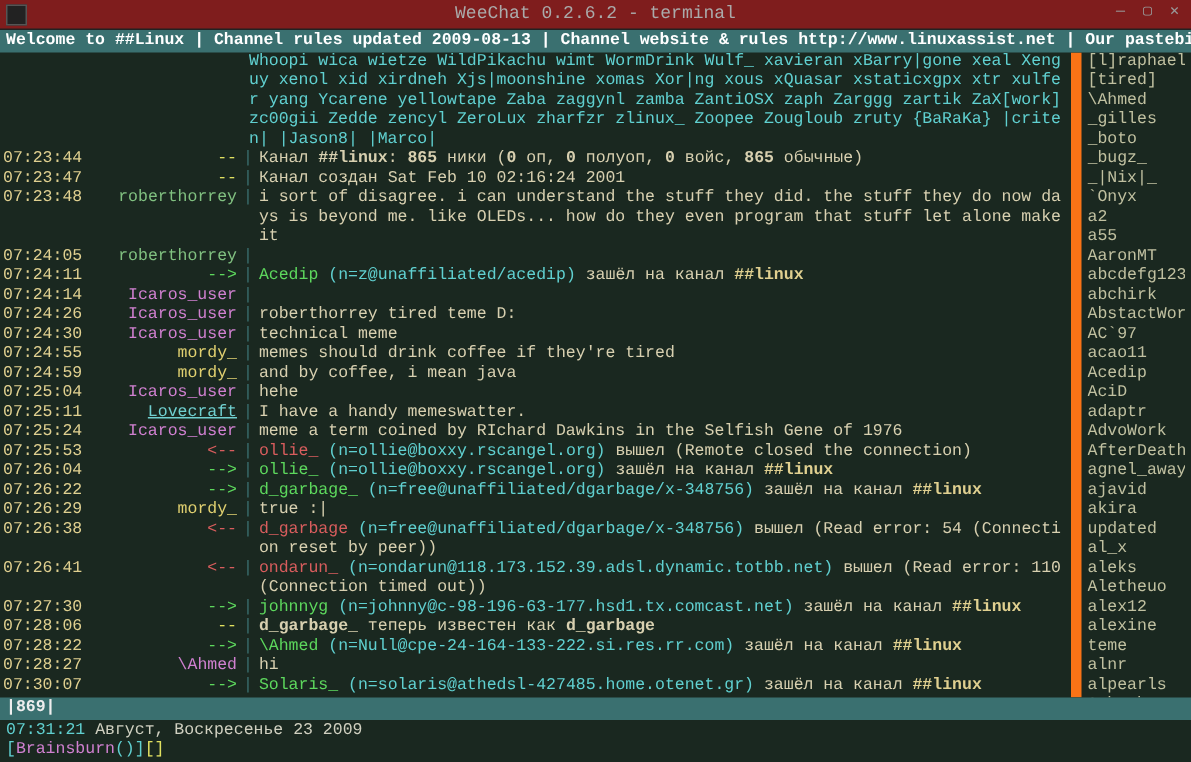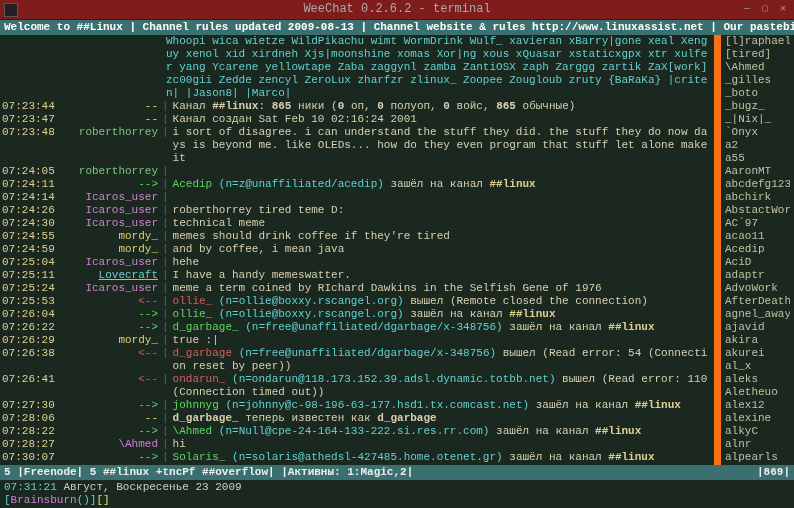--- a/index.html
+++ b/index.html
@@ -203,36 +203,35 @@
         <div>AC`97</div>
         <div>acao11</div>
         <div>Acedip</div>
         <div>AciD</div>
         <div>adaptr</div>
         <div>AdvoWork</div>
         <div>AfterDeath</div>
         <div>agnel_away</div>
         <div>ajavid</div>
         <div>akira</div>
-        <div>akurei</div>
+        <div>updated</div>
         <div>al_x</div>
         <div>aleks</div>
         <div>Aletheuo</div>
         <div>alex12</div>
         <div>alexine</div>
-        <div>alkyC</div>
+        <div>teme</div>
         <div>alnr</div>
         <div>alpearls</div>
         <div>Ambush</div>
         <div></div>
       </div>
   </div>
 
   <div class="statusbar">
-    <span>5 |Freenode| 5 ##linux +tncPf ##overflow| |Активны: 1:Magic,2|</span>
     <span>|869|</span>
   </div>
 
   <div class="inputarea">
     <div>
       <span class="srv">07:31:21</span>
       <span>Август, Воскресенье 23 2009</span>
     </div>
     <div class="inputline">
       <span class="brk">[</span>

